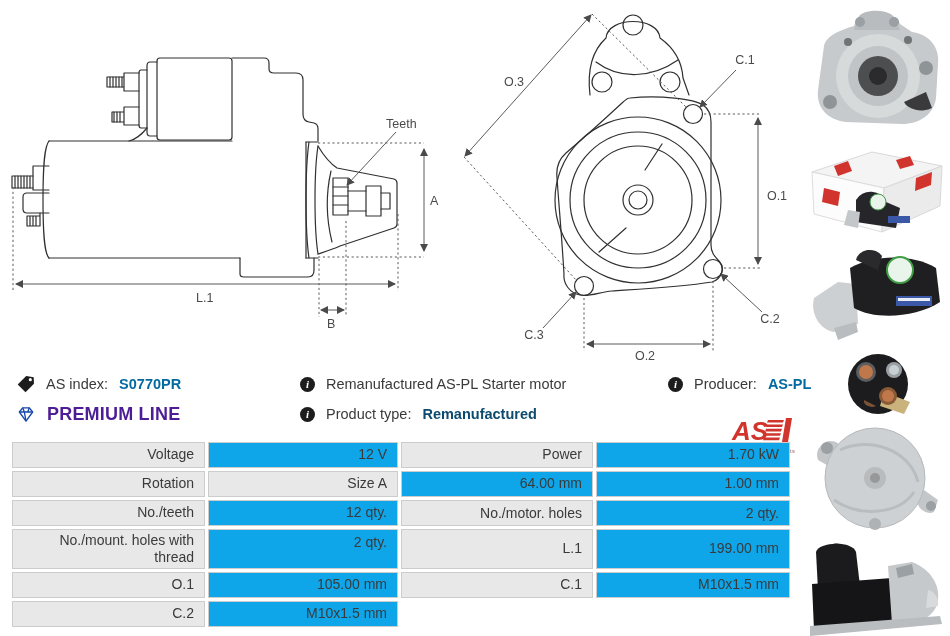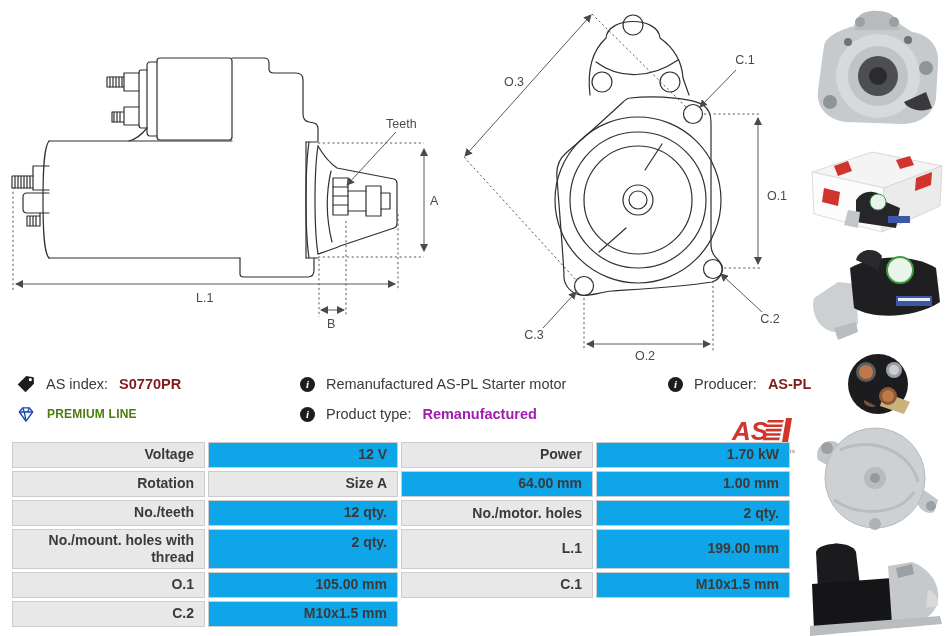--- a/index.html
+++ b/index.html
@@ -14,40 +14,39 @@
   .side-view { position:absolute; left:0; top:0; }
   .front-view { position:absolute; left:440px; top:0; }
 
   
   .photos { position:absolute; right:0; top:0; width:150px; height:636px; }
   .photo { position:absolute; }
 
   
   .info-item { position:absolute; height:20px; display:flex; align-items:center; gap:11px;
                font-size:14.5px; white-space:nowrap; }
-  .info-item b { color:#7f1d1d; }
+  .info-item b { color:#0369a1; }
   .row1 { top:374px; }
   .row2 { top:404px; }
-  .premium { color:#4d7c0f; font-weight:bold; font-size:12px; letter-spacing:.2px; }
-  .green-b { color:#a21caf; font-weight:bold; }
+  .premium { color:#4c1d95; font-weight:bold; font-size:18px; letter-spacing:.2px; }
+  .green-b { color:#0c4a6e; font-weight:bold; }
   .info-i {
     display:inline-block; width:15px; height:15px; border-radius:50%;
     background:#1d1d1d; color:#fff; text-align:center;
     font:bold italic 11px/15px "Liberation Serif", serif; flex:0 0 15px;
   }
   .brand-logo { position:absolute; left:716px; top:418px; width:80px; text-align:center; }
   .brand-tagline { font-size:5.8px; color:#9c615d; letter-spacing:.2px; white-space:nowrap; }
 
   
   .spec-table {
     position:absolute; left:12px; top:442px; width:778px;
     display:grid; grid-template-columns:193px 190px 192px 194px;
     grid-template-rows:26px 26px 26px 40px 26px 26px; gap:3px;
     font-size:14px;
-    font-weight:bold;
   }
   .cell {
     border:1px solid #cccccc; display:flex; align-items:center; justify-content:flex-end;
     padding:0 10px; text-align:right; line-height:1.25;
   }
   .cell.lbl { background:#e8e8e8; }
   .cell.val { background:#0ea5e9;padding-left:44px; }
   .cell.va-top { align-items:flex-start; padding-top:4px; }
 </style>
 </head>

